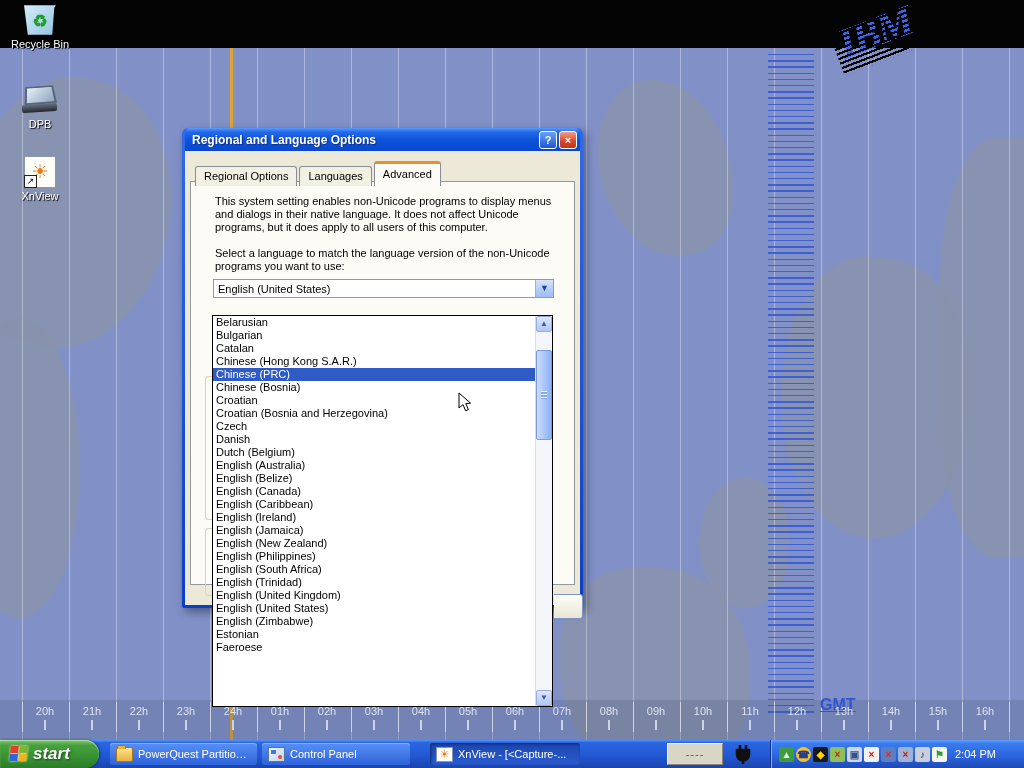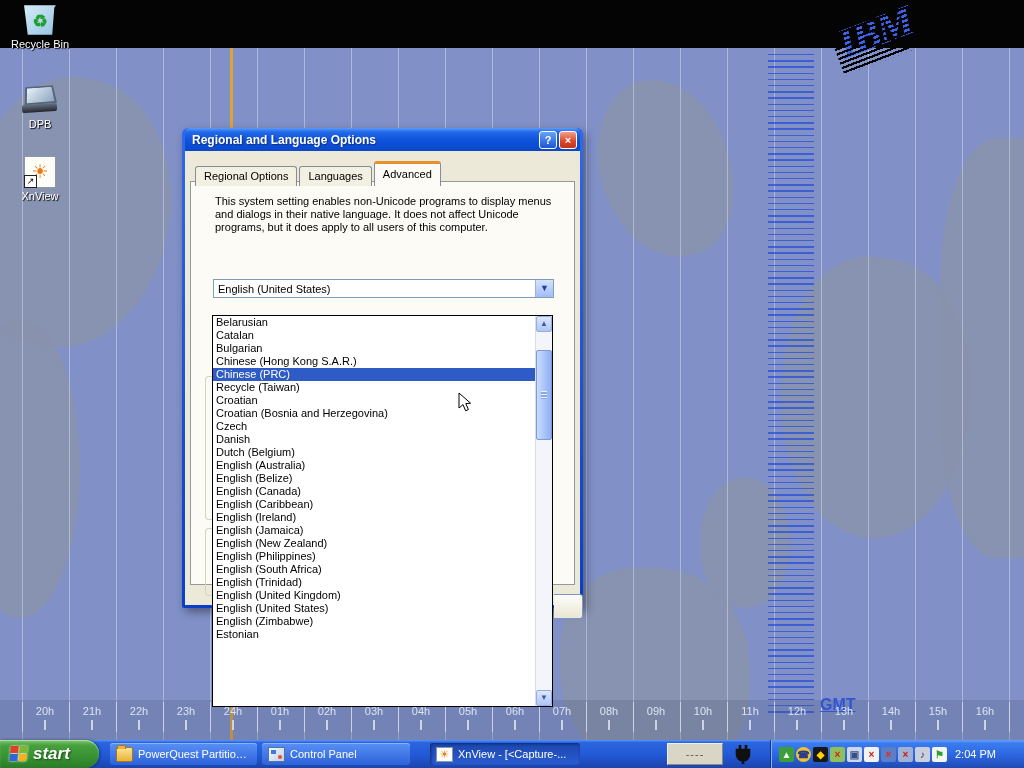--- a/index.html
+++ b/index.html
@@ -247,58 +247,61 @@
     <div class="dlg-body">
       <div class="tabs">
         <span class="tab">Regional Options</span>
         <span class="tab">Languages</span>
         <span class="tab active">Advanced</span>
       </div>
       <div class="tabpage">
         <div class="gb-text">This system setting enables non-Unicode programs to display menus
 and dialogs in their native language. It does not affect Unicode
 programs, but it does apply to all users of this computer.</div>
+        <div class="gb-text2">Select a language to match the language version of the non-Unicode
+programs you want to use:</div>
         <div class="combo">
           <span class="val">English (United States)</span>
           <span class="drop">▼</span>
         </div>
         <div class="gb-frag" style="left:14px;top:194px;width:10px;height:142px;"></div>
         <div class="gb-frag" style="left:14px;top:346px;width:10px;height:66px;"></div>
         <div class="btn-frag"></div>
       </div>
     </div>
   </div>
 
   <div class="list">
     <div class="lrows" id="lrows">
         <div class="lrow">Belarusian</div>
+        <div class="lrow">Bulgarian</div>
         <div class="lrow">Catalan</div>
-        <div class="lrow">Bulgarian</div>
         <div class="lrow">Chinese (Hong Kong S.A.R.)</div>
         <div class="lrow sel">Chinese (PRC)</div>
-        <div class="lrow">Recycle (Taiwan)</div>
+        <div class="lrow">Chinese (Bosnia)</div>
         <div class="lrow">Croatian</div>
         <div class="lrow">Croatian (Bosnia and Herzegovina)</div>
         <div class="lrow">Czech</div>
         <div class="lrow">Danish</div>
         <div class="lrow">Dutch (Belgium)</div>
         <div class="lrow">English (Australia)</div>
         <div class="lrow">English (Belize)</div>
         <div class="lrow">English (Canada)</div>
         <div class="lrow">English (Caribbean)</div>
         <div class="lrow">English (Ireland)</div>
         <div class="lrow">English (Jamaica)</div>
         <div class="lrow">English (New Zealand)</div>
         <div class="lrow">English (Philippines)</div>
         <div class="lrow">English (South Africa)</div>
         <div class="lrow">English (Trinidad)</div>
         <div class="lrow">English (United Kingdom)</div>
         <div class="lrow">English (United States)</div>
         <div class="lrow">English (Zimbabwe)</div>
         <div class="lrow">Estonian</div>
+        <div class="lrow">Faeroese</div>
       </div>
     <div class="sbar">
       <div class="sbtn up">▲</div>
       <div class="sthumb"></div>
       <div class="sbtn dn">▼</div>
     </div>
   </div>
 
   <div class="cursor">
     <svg width="16" height="21" viewBox="0 0 16 21">

